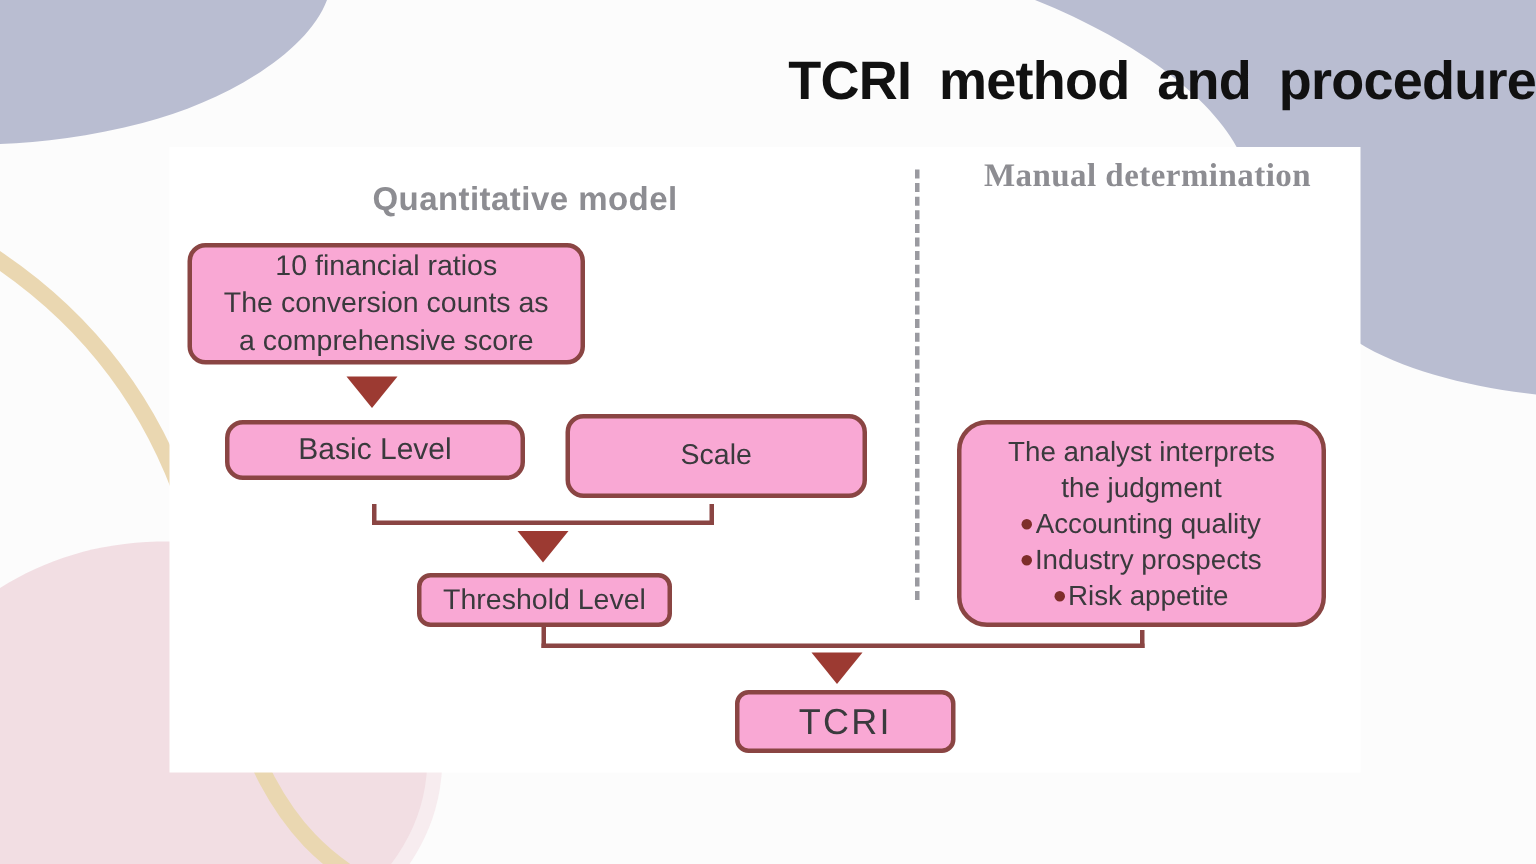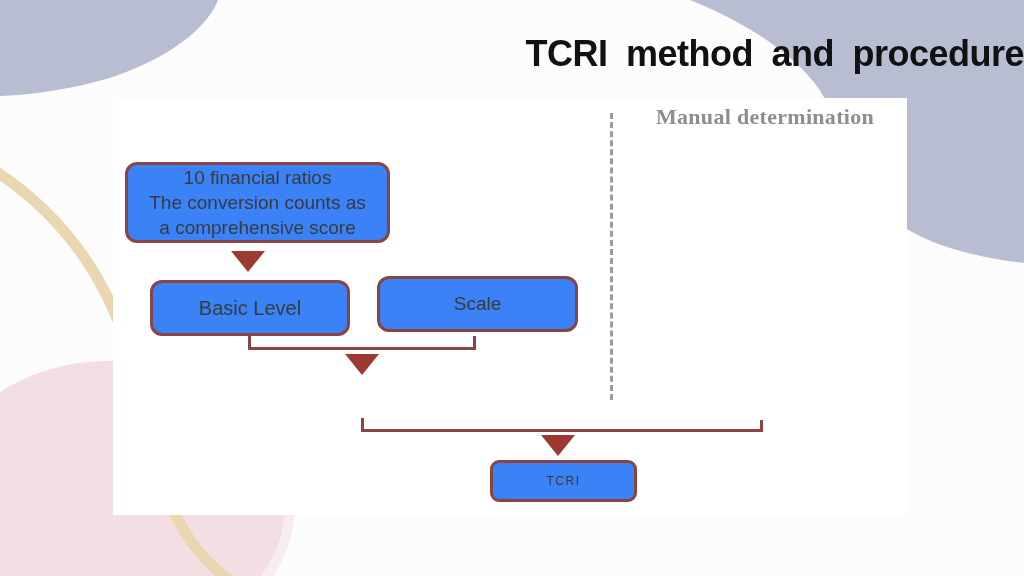--- a/index.html
+++ b/index.html
@@ -17,75 +17,95 @@
   .blob-pink{fill:var(--pink_blob);}
   .rim-pink{fill:none;stroke:var(--pink_rim);stroke-width:10;}
   .curve-tan{fill:none;stroke:var(--tan_curve);stroke-width:11;stroke-linecap:round;}
   #panel{position:absolute;left:113px;top:98px;width:794px;height:417px;background:var(--panel);z-index:1;}
   #title{position:absolute;left:0;top:33px;width:1024px;text-align:right;z-index:2;
          font-size:36px;font-weight:bold;letter-spacing:-0.5px;word-spacing:9px;color:var(--title_text);}
   .layer{position:absolute;left:0;top:0;width:1024px;height:576px;z-index:2;}
   .abs{position:absolute;}
   .sec-heading{font-size:22px;font-weight:bold;letter-spacing:0.3px;color:var(--heading_text);text-align:center;}
   .divider{width:0;border-left:3px dashed var(--divider);}
-  .fbox{border:3px solid var(--box_border);background:#3b82f6;color:var(--box_text);
+  .fbox{border:3px solid var(--box_border);background:#f9a8d4;color:var(--box_text);
         display:flex;flex-direction:column;align-items:center;justify-content:center;
         text-align:center;font-size:19px;line-height:25px;}
   .r12{border-radius:12px;} .r9{border-radius:9px;} .r20{border-radius:20px;}
   .arrow-down{width:0;height:0;border-left:17px solid transparent;border-right:17px solid transparent;
               border-top:21px solid var(--arrow);}
   .cline{background:var(--box_border);}
   .bullet-line{display:inline-flex;align-items:center;justify-content:center;}
   .dot{width:7px;height:7px;border-radius:50%;background:var(--bullet);margin-right:2px;flex:none;}
-  .tcri-label{letter-spacing:1.5px;font-size:12px;}
+  .tcri-label{letter-spacing:1.5px;font-size:24px;}
 </style>
 </head>
 <body>
 
 <div id="stage">
 
   <svg id="bg-svg" width="1024" height="576" viewBox="0 0 1024 576">
     <path class="blob-lavender" d="M0,0 L218,0 C205,35 150,68 95,82 C60,91 28,95 0,96 Z"></path>
     <path class="blob-lavender" d="M690,0 L1024,0 L1024,263 C980,258 935,247 905,228 C862,201 850,155 828,105 C812,68 760,28 690,0 Z"></path>
     <path class="blob-pink" d="M0,392 C30,373 65,362 105,361 C185,359 255,395 280,465 C292,503 288,540 262,576 L0,576 Z"></path>
     <path class="rim-pink" d="M284,462 C296,508 290,546 264,580"></path>
     <path class="curve-tan" d="M-6,170 C55,210 100,265 125,340 C148,408 152,470 178,520 C195,552 215,572 242,588"></path>
   </svg>
 
   <div id="panel"></div>
 
   <div id="title">TCRI method and procedure</div>
 
   <div class="layer">
 
+    <div class="abs sec-heading" style="left:240px;top:120px;width:220px;">Quantitative model</div>
     <div class="abs sec-heading" style="left:655px;top:104px;width:220px;font-family:Liberation Serif, serif;">Manual determination</div>
 
     <div class="abs divider" style="left:610px;top:113px;height:287px;"></div>
 
     <div class="abs fbox r12" style="left:125px;top:162px;width:265px;height:81px;">
       <div>10 financial ratios</div>
       <div>The conversion counts as</div>
       <div>a comprehensive score</div>
     </div>
 
     <div class="abs arrow-down" style="left:231px;top:251px;"></div>
 
-    <div class="abs fbox r12" style="left:150px;top:280px;width:200px;height:56px;font-size:20px;">
+    <div class="abs fbox r12" style="left:150px;top:280px;width:200px;height:40px;font-size:20px;">
       <div>Basic Level</div>
     </div>
     <div class="abs fbox r12" style="left:377px;top:276px;width:201px;height:56px;line-height:26px;">
       <div>Scale</div>
     </div>
 
     <div class="abs cline" style="left:248px;top:336px;width:3px;height:13px;"></div>
     <div class="abs cline" style="left:248px;top:347px;width:228px;height:3px;"></div>
     <div class="abs cline" style="left:473px;top:336px;width:3px;height:13px;"></div>
     <div class="abs arrow-down" style="left:345px;top:354px;"></div>
 
+    <div class="abs fbox r9" style="left:278px;top:382px;width:170px;height:36px;">
+      <div>Threshold Level</div>
+    </div>
 
+    <div class="abs fbox r20" style="left:638px;top:280px;width:246px;height:138px;line-height:24px;font-size:18.5px;">
+      <div>The analyst interprets</div>
+      <div>the judgment</div>
+      <div class="bullet-line">
+        <span class="dot"></span>
+        <span>Accounting quality</span>
+      </div>
+      <div class="bullet-line">
+        <span class="dot"></span>
+        <span>Industry prospects</span>
+      </div>
+      <div class="bullet-line">
+        <span class="dot"></span>
+        <span>Risk appetite</span>
+      </div>
+    </div>
 
     <div class="abs cline" style="left:361px;top:418px;width:3px;height:14px;"></div>
     <div class="abs cline" style="left:361px;top:429px;width:402px;height:3px;"></div>
     <div class="abs cline" style="left:760px;top:420px;width:3px;height:12px;"></div>
     <div class="abs arrow-down" style="left:541px;top:435px;"></div>
 
     <div class="abs fbox r9 tcri-label" style="left:490px;top:460px;width:147px;height:42px;">
       <div>TCRI</div>
     </div>
 

